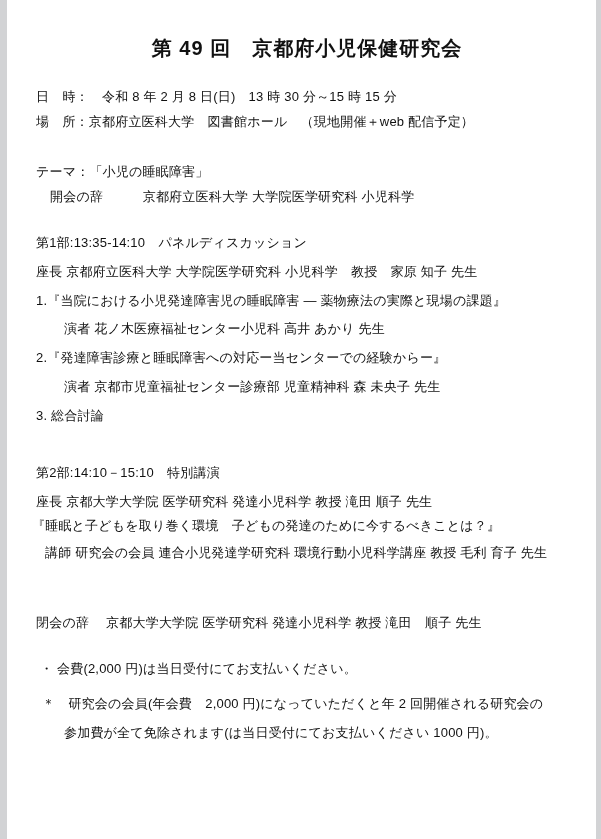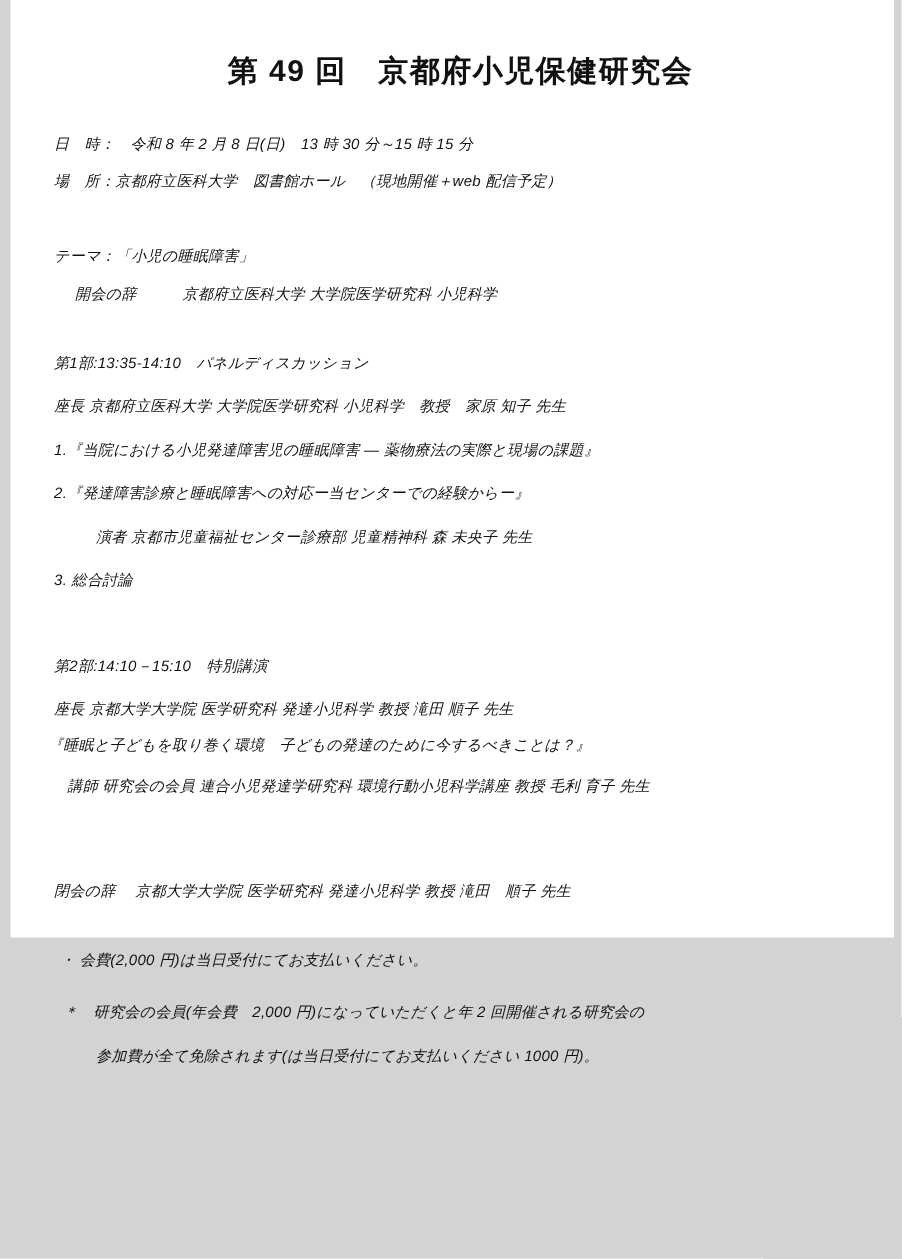--- a/index.html
+++ b/index.html
@@ -8,62 +8,62 @@
     position: relative;
     background: #d2d3d5;
     font-family: "Liberation Sans", sans-serif;
     overflow: hidden;
   }
   .paper {
     position: absolute;
     top: 0;
     left: 7px;
     width: 589px;
-    height: 625px;
+    height: 839px;
     background: #ffffff;
     color: #111111;
   }
   .content {
     padding: 0 18px 0 29px;
   }
   .doc-title {
     margin-top: 34px;
     text-align: center;
     font-size: 20px;
     line-height: 28px;
     font-weight: bold;
     letter-spacing: 1px;
     white-space: pre;
   }
   p.line {
-    font-size: 10px;
+    font-size: 13px;
     line-height: 17px;
     letter-spacing: 0.2px;
     white-space: pre;
     font-weight: 500;
-    font-style: italic;
   }
 </style>
 </head>
 <body>
 
 <div class="paper">
   <div class="content">
 
     <h1 class="doc-title">第 49 回　京都府小児保健研究会</h1>
 
     <p class="line" style="margin-top:26px">日　時：　令和 8 年 2 月 8 日(日)　13 時 30 分～15 時 15 分</p>
     <p class="line" style="margin-top:8px">場　所：京都府立医科大学　図書館ホール　（現地開催＋web 配信予定）</p>
 
     <p class="line" style="margin-top:33px">テーマ：「小児の睡眠障害」</p>
     <p class="line" style="margin-top:8px;margin-left:14px">開会の辞　　　京都府立医科大学 大学院医学研究科 小児科学</p>
 
     <p class="line" style="margin-top:29px">第1部:13:35-14:10　パネルディスカッション</p>
     <p class="line" style="margin-top:12px">座長 京都府立医科大学 大学院医学研究科 小児科学　教授　家原 知子 先生</p>
     <p class="line" style="margin-top:12px">1.『当院における小児発達障害児の睡眠障害 ― 薬物療法の実際と現場の課題』</p>
+    <p class="line" style="margin-top:11px;margin-left:28px">演者 花ノ木医療福祉センター小児科 高井 あかり 先生</p>
     <p class="line" style="margin-top:12px">2.『発達障害診療と睡眠障害への対応ー当センターでの経験からー』</p>
     <p class="line" style="margin-top:12px;margin-left:28px">演者 京都市児童福祉センター診療部 児童精神科 森 未央子 先生</p>
     <p class="line" style="margin-top:12px">3. 総合討論</p>
 
     <p class="line" style="margin-top:40px">第2部:14:10－15:10　特別講演</p>
     <p class="line" style="margin-top:12px">座長 京都大学大学院 医学研究科 発達小児科学 教授 滝田 順子 先生</p>
     <p class="line" style="margin-top:7px;margin-left:-4px">『睡眠と子どもを取り巻く環境　子どもの発達のために今するべきことは？』</p>
     <p class="line" style="margin-top:10px;margin-left:9px">講師 研究会の会員 連合小児発達学研究科 環境行動小児科学講座 教授 毛利 育子 先生</p>
 
     <p class="line" style="margin-top:53px">閉会の辞　 京都大学大学院 医学研究科 発達小児科学 教授 滝田　順子 先生</p>

